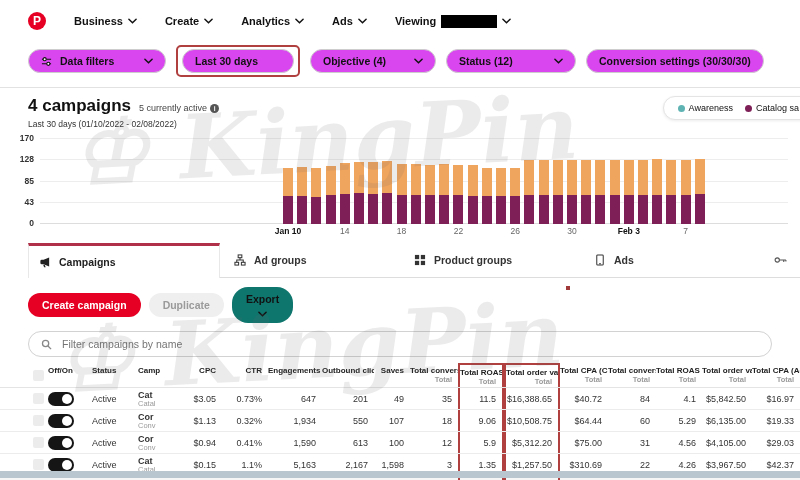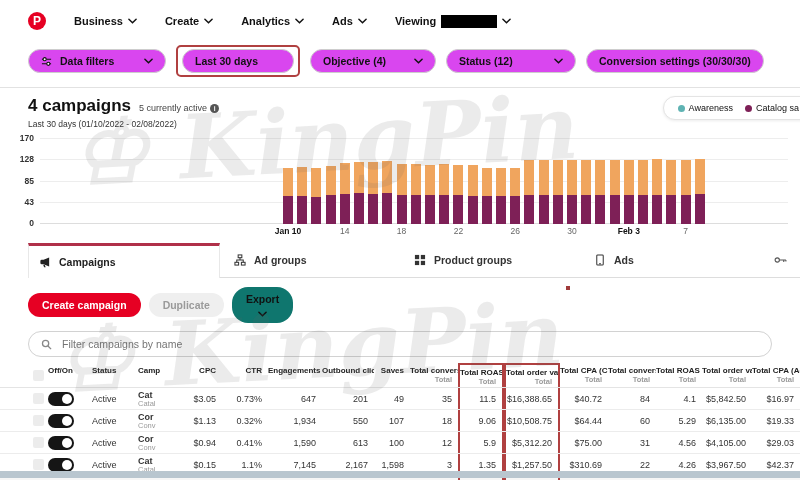--- a/index.html
+++ b/index.html
@@ -494,21 +494,21 @@
       </div>
       <div class="td c-status">Active</div>
       <div class="td c-camp">
         <div class="name-wrap">
           <div class="camp-name">Cat</div>
           <div class="camp-sub">Catal</div>
         </div>
       </div>
       <div class="td c-cpc num">$0.15</div>
       <div class="td c-ctr num">1.1%</div>
-      <div class="td c-eng num">7,145</div>
+      <div class="td c-eng num">5,163</div>
       <div class="td c-out num">2,167</div>
       <div class="td c-saves num">1,598</div>
       <div class="td c-tc1 num">3</div>
       <div class="td c-roas1 num boxed">1.35</div>
       <div class="td c-ov1 num boxed">$1,257.50</div>
       <div class="td c-cpa1 num">$310.69</div>
       <div class="td c-tc2 num">22</div>
       <div class="td c-roas2 num">4.26</div>
       <div class="td c-ov2 num">$3,967.50</div>
       <div class="td c-cpa2 num">$42.37</div>

